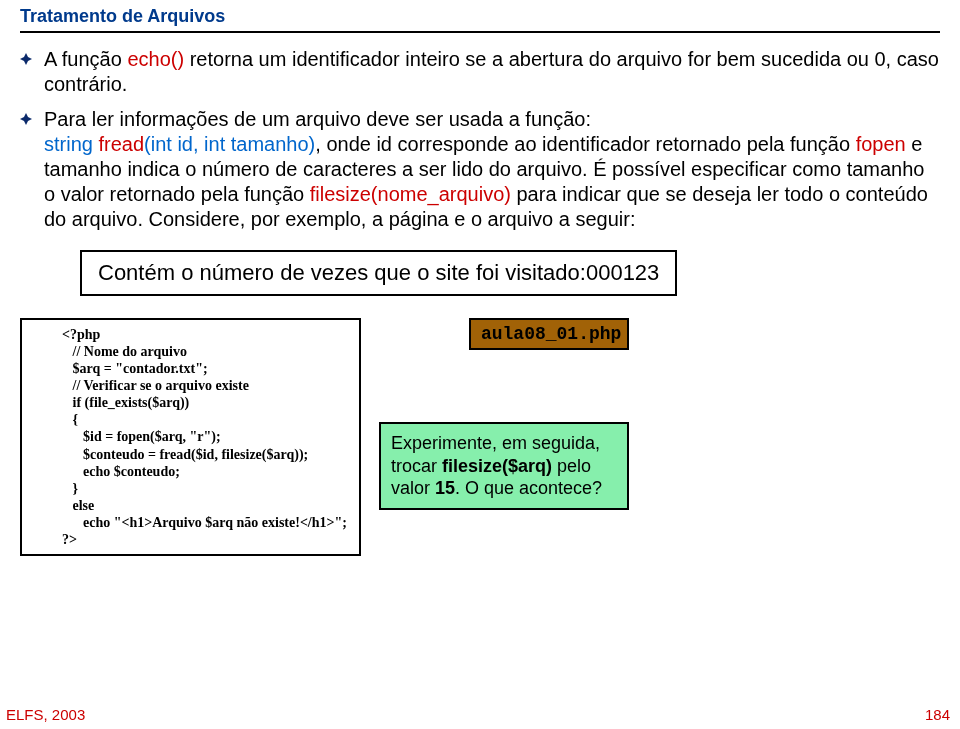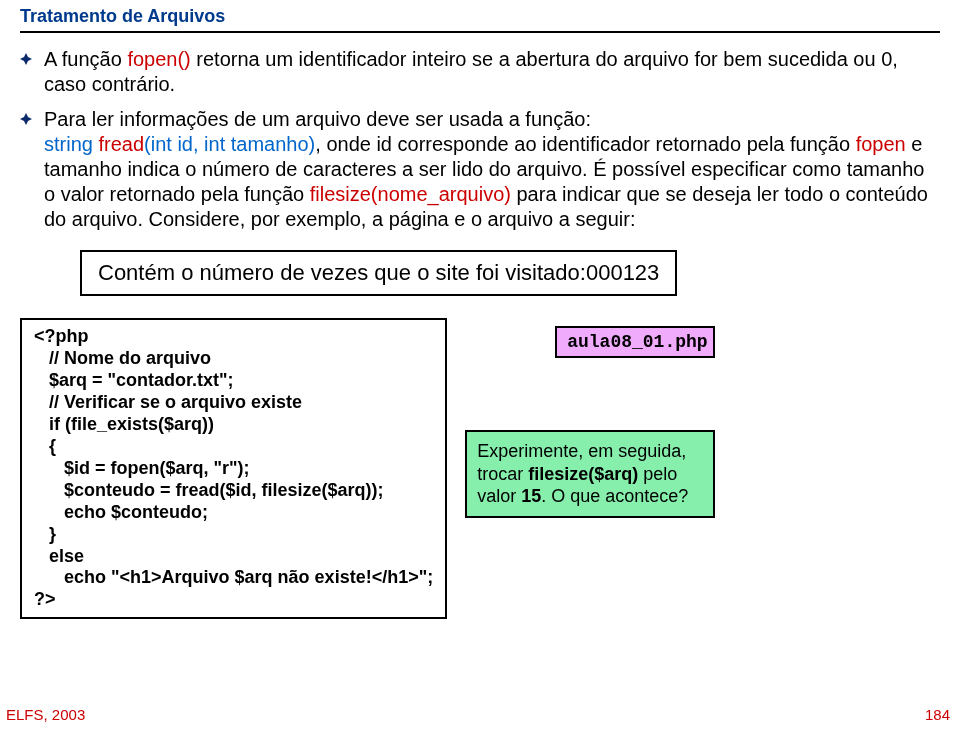--- a/index.html
+++ b/index.html
@@ -14,42 +14,42 @@
   .fn-red { color: #c00; }
   .fn-blue { color: #0066cc; text-align: right; }
   .row-form { margin: 18px 0 22px 0; display: flex; align-items: flex-start; }
   .form-box { border: 1px solid #888; padding: 6px 8px; background: #fff; display: flex; align-items: center; gap: 6px; }
   .form-box .lbl { font-family: "Times New Roman", serif; font-size: 14px; }
   .form-box input[type="text"] { border: 1px solid #888; height: 20px; width: 120px; font-size: 12px; padding: 0 2px; }
   .form-box .btn { border: 1px solid #888; background: #eee; font-family: "Times New Roman", serif; font-size: 12px; padding: 2px 6px; cursor: pointer; }
   .count-box { border: 2px solid #000; padding: 8px 16px; margin-left: 60px; font-size: 22px; background: #fff; }
   .code-row { display: flex; align-items: flex-start; }
   .code-box { border: 2px solid #000; padding: 6px 12px 6px 12px; background: #fff; }
-  .code-box pre { font-family: Liberation Sans, sans-serif; font-size: 18px; font-weight: bold; line-height: 1.22; white-space: pre; }
+  .code-box pre { font-family: Liberation Serif, serif; font-size: 14px; font-weight: bold; line-height: 1.22; white-space: pre; margin-left: 28px; }
   .right-col { display: flex; flex-direction: column; gap: 72px; margin-left: 18px; }
-  .file-box { border: 2px solid #000; padding: 4px 10px; font-family: "Courier New", monospace; font-weight: bold; font-size: 18px; background: #f0abfc; align-self: flex-end; width: 160px; text-align: left; margin-top: 8px; }
+  .file-box { border: 2px solid #000; padding: 4px 10px; font-family: "Courier New", monospace; font-weight: bold; font-size: 18px; background: #a16207; align-self: flex-end; width: 160px; text-align: left; }
   .tip-box { border: 2px solid #000; padding: 8px 10px; font-size: 18px; line-height: 1.25; background: #86efac; width: 250px; }
   .tip-box .bold { font-weight: bold; }
   .footer { position: absolute; bottom: 6px; left: 6px; right: 10px; display: flex; justify-content: space-between; font-size: 15px; color: #c00; }
 </style>
 </head>
 <body>
 
 <div class="slide">
   <div class="title">Tratamento de Arquivos</div>
   <hr class="title-rule">
 
   <div class="bullet-block b1">
     <span class="bullet-icon">
       <svg viewBox="0 0 12 12">
           <polygon points="6,0 8,4 12,6 8,8 6,12 4,8 0,6 4,4" fill="#0b2a6b"></polygon>
         </svg>
     </span>
     <p>
-      <span>A função </span><span class="fn-red">fopen()</span><span> retorna um identificador inteiro se a abertura do arquivo for bem sucedida ou 0, caso contrário.</span>
+      <span>A função </span><span class="fn-red">echo()</span><span> retorna um identificador inteiro se a abertura do arquivo for bem sucedida ou 0, caso contrário.</span>
     </p>
   </div>
 
   <div class="bullet-block b1">
     <span class="bullet-icon">
       <svg viewBox="0 0 12 12">
           <polygon points="6,0 8,4 12,6 8,8 6,12 4,8 0,6 4,4" fill="#0b2a6b"></polygon>
         </svg>
     </span>
     <p>

